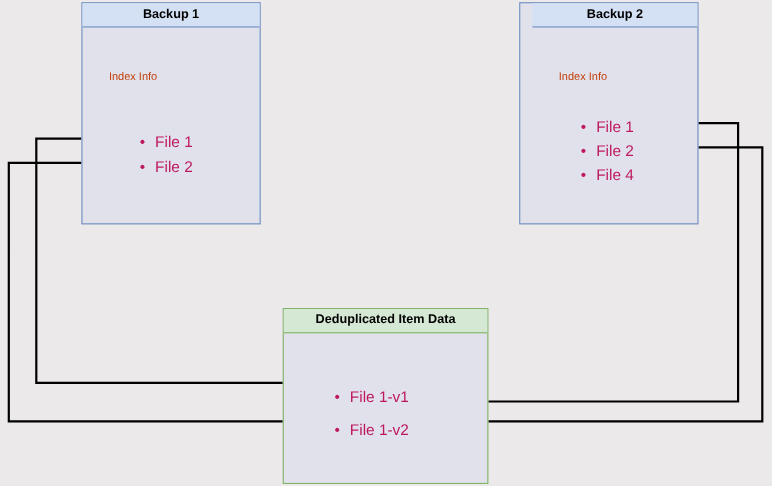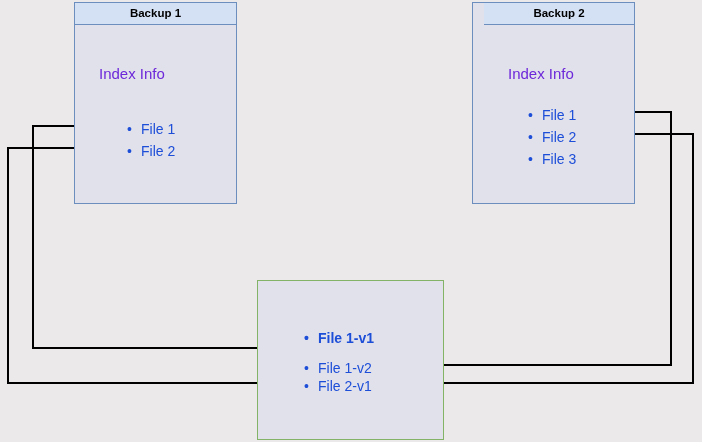--- a/index.html
+++ b/index.html
@@ -50,33 +50,33 @@
   .node.green .node-header {
     background: #d5e8d4;
     border-bottom: 1px solid #82b366;
   }
   .node-body {
     position: relative;
     height: calc(100% - 22px);
   }
   .index-label {
     position: absolute;
-    font-size: 15px;
-    color: #6d28d9;
+    font-size: 10px;
+    color: #c2410c;
     white-space: nowrap;
   }
   .file-list {
     position: absolute;
     margin: 0;
     padding: 0;
     list-style: none;
   }
   .file-list li {
     font-size: 14px;
-    color: #1d4ed8;
+    color: #be185d;
     white-space: nowrap;
     position: relative;
     padding-left: 16px;
   }
   .file-list li::before {
     content: "\2022";
     position: absolute;
     left: 2px;
     top: 0;
     font-size: 14px;
@@ -118,28 +118,28 @@
     </div>
   </div>
 
   <div class="node" style="left:472px; top:2px; width:163px; height:202px;padding-left:11px;">
     <div class="node-header">Backup 2</div>
     <div class="node-body">
       <div class="index-label" style="left:24px; top:40px;">Index Info</div>
       <ul class="file-list" style="left:42px; top:79px;">
         <li style="line-height:22px;">File 1</li>
         <li style="line-height:22px;">File 2</li>
-        <li style="line-height:22px;">File 3</li>
+        <li style="line-height:22px;">File 4</li>
       </ul>
     </div>
   </div>
 
   <div class="node green" style="left:257px; top:280px; width:187px; height:160px;">
+    <div class="node-header">Deduplicated Item Data</div>
     <div class="node-body">
       <ul class="file-list" style="left:44px; top:48px;">
-        <li style="line-height:18px;font-weight:bold;">File 1-v1</li>
+        <li style="line-height:18px;">File 1-v1</li>
         <li style="line-height:18px;margin-top:12px;">File 1-v2</li>
-        <li style="line-height:18px;">File 2-v1</li>
       </ul>
     </div>
   </div>
 
 </div>
 
 </body></html>

